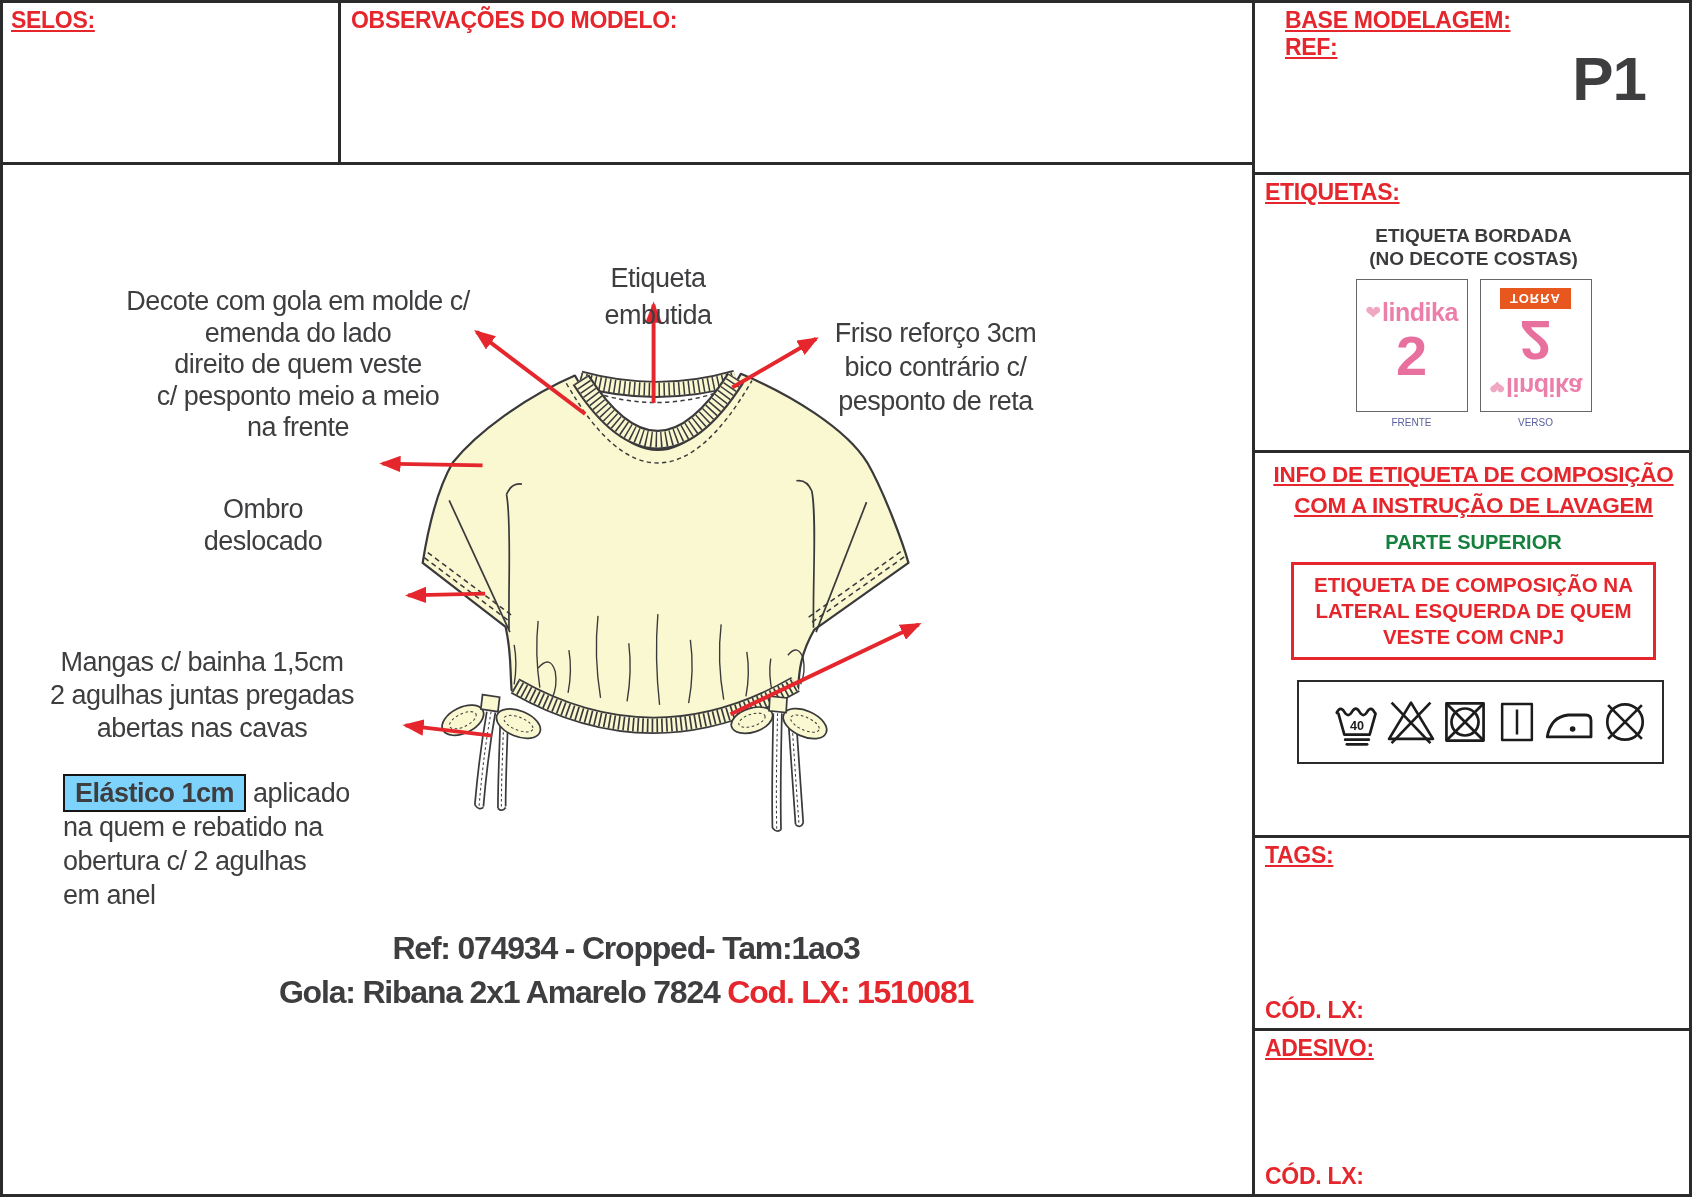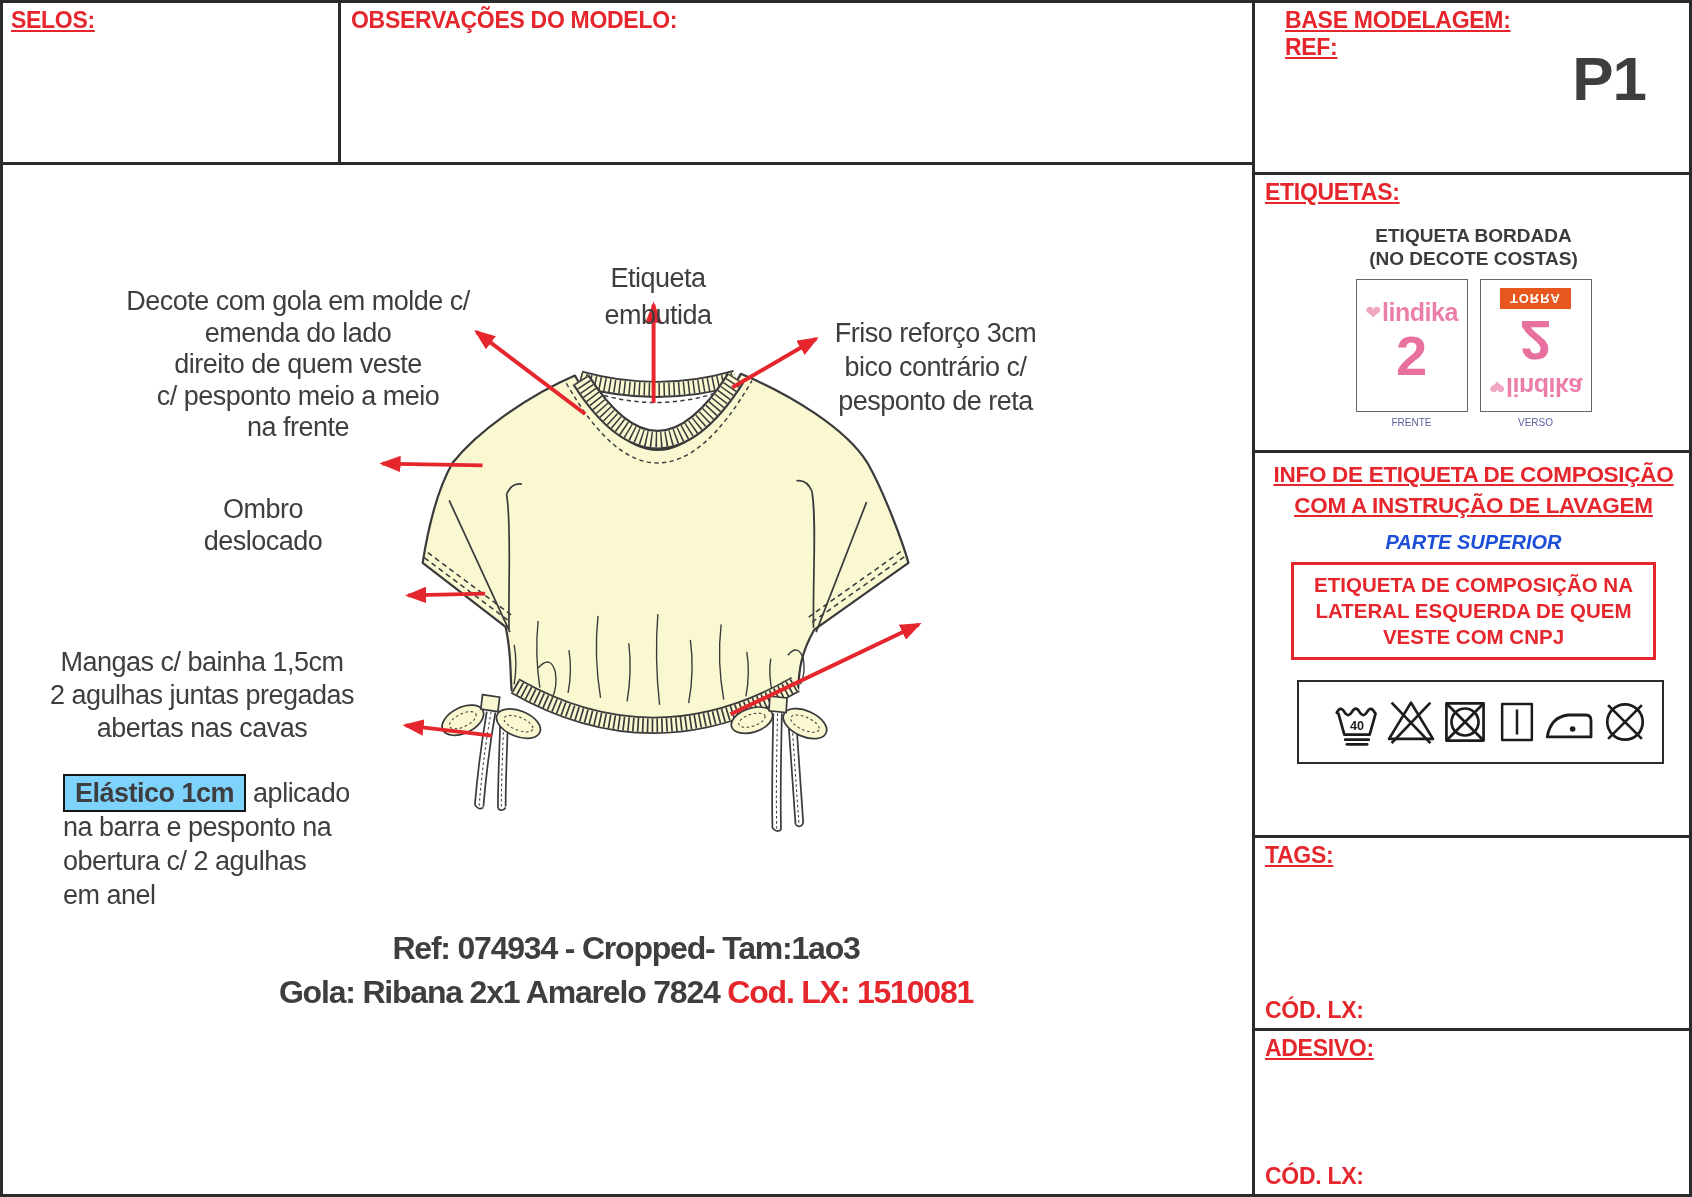--- a/index.html
+++ b/index.html
@@ -39,21 +39,21 @@
   .heart { color:#f0a7c3; font-size:19px; margin-right:1px; }
   .brand { color:#ec7fa9; font-size:25px; font-weight:bold; letter-spacing:-0.5px; }
   .size-num { color:#e8709f; font-size:56px; font-weight:bold; line-height:1; margin-top:3px; }
   .verso-inner { width:100%; height:100%; transform:scaleY(-1);
                  display:flex; flex-direction:column; align-items:center;
                  justify-content:space-between; padding:12px 0 8px; }
   .verso-tag { background:#e8571e; color:#fff; font-size:13px; font-weight:bold;
                padding:3px 10px; letter-spacing:1px; }
   .label-caption { margin-top:5px; text-align:center; font-size:10px; color:#5a5f9e; }
   .info-title { margin-top:2px; font-size:22.5px; line-height:31px; }
-  .parte { margin-top:10px; font-size:20px; font-weight:bold; color:#1d4ed8;font-style:italic; }
+  .parte { margin-top:10px; font-size:20px; font-weight:bold; color:#15803d; }
   .comp-box { margin:8px 26px 0 26px; border:3px solid #e5262c; padding:7px 2px;
               color:#e5262c; font-weight:bold; font-size:20.5px; line-height:26px;
               text-align:center; }
   .care-row { margin:20px 18px 0 32px; border:2.5px solid #2b2b2b; height:84px;
               display:flex; align-items:center; justify-content:flex-end; padding:0 10px; }
   .care-row svg { display:block; }
   .cod-lx { position:absolute; left:10px; bottom:4px; }
 
   
   .main-area { position:absolute; left:0; top:175px; width:1249px; height:1016px; }
@@ -346,21 +346,21 @@
     <div class="ann c ann-mangas">
       <div>Mangas c/ bainha 1,5cm</div>
       <div>2 agulhas juntas pregadas</div>
       <div>abertas nas cavas</div>
     </div>
 
     <div class="ann ann-elastico">
       <div>
         <span class="hl">Elástico 1cm</span><span> aplicado</span>
       </div>
-      <div>na barra e pesponto na</div>
+      <div>na quem e rebatido na</div>
       <div>obertura c/ 2 agulhas</div>
       <div>em anel</div>
     </div>
 
 
     <div class="footer">
       <div>Ref: 074934 - Cropped- Tam:1ao3</div>
       <div>
         <span>Gola: Ribana 2x1 Amarelo 7824 </span><span class="red">Cod. LX: 1510081</span>
       </div>

